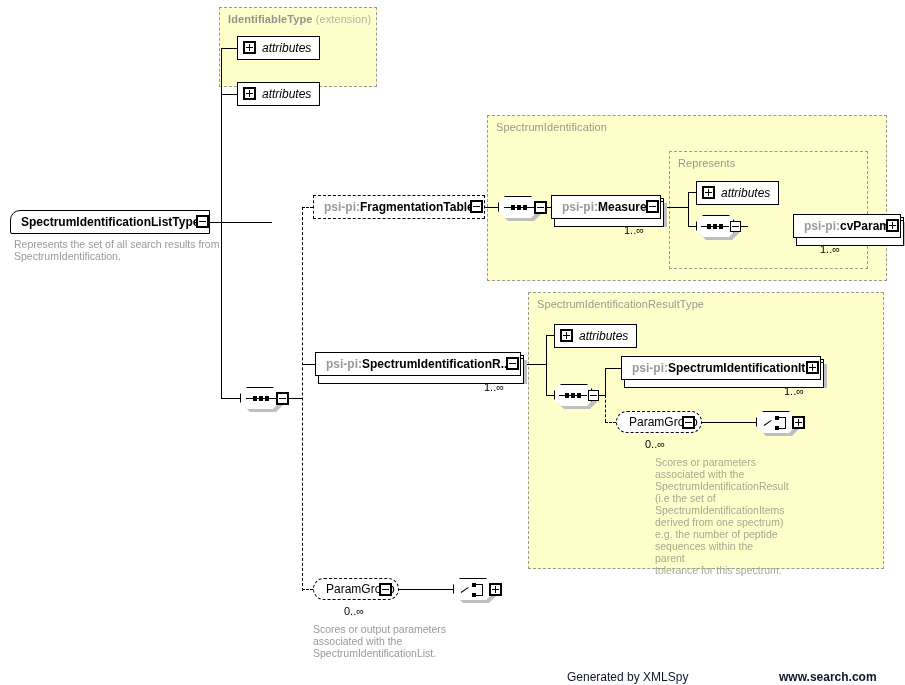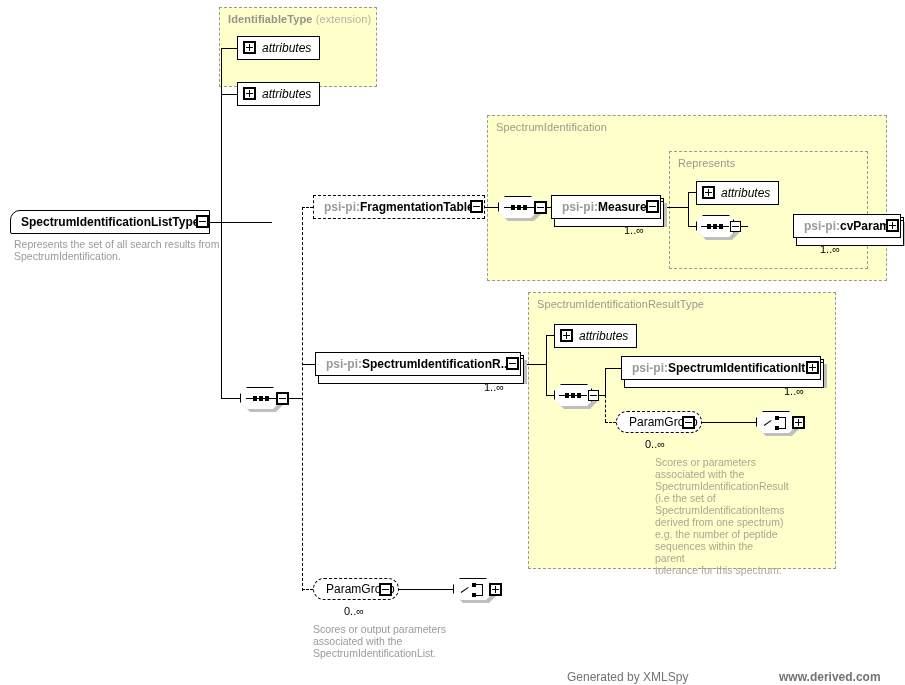--- a/index.html
+++ b/index.html
@@ -117,42 +117,42 @@
   .h{position:absolute;height:1px;background:#000;}
   .v{position:absolute;width:1px;background:#000;}
   .hd{position:absolute;height:0;border-top:1px dashed #000;}
   .vd{position:absolute;width:0;border-left:1px dashed #000;}
 
   
   .ann{position:absolute;font-size:10.5px;line-height:12px;color:#9a9a9a;white-space:pre-line;}
   .ann.inpanel{color:#a8a890;}
 
   
-  .footer{position:absolute;font-size:12px;color:#737373;}
+  .footer{position:absolute;font-size:12px;color:#0f172a;}
   .footer.bold{font-weight:bold;}
 </style>
 </head>
 <body>
 
 <div class="typepanel ext" style="left:219px;top:7px;width:158px;height:80px;">
   <div class="tp-label">
     <b>IdentifiableType</b>
     <span class="ext">(extension)</span>
   </div>
 </div>
 
 <div class="typepanel" style="left:487px;top:115px;width:400px;height:166px;">
   <div class="tp-label">SpectrumIdentification</div>
 </div>
 
 <div class="typepanel nofill" style="left:669px;top:151px;width:199px;height:118px;">
   <div class="tp-label">Represents</div>
 </div>
 
-<div class="typepanel" style="left:528px;top:292px;width:308px;height:277px;">
+<div class="typepanel" style="left:528px;top:292px;width:356px;height:277px;">
   <div class="tp-label">SpectrumIdentificationResultType</div>
 </div>
 
 <div class="h" style="left:208px;top:222px;width:64px;"></div>
 
 <div class="v" style="left:221px;top:48px;width:1px;height:351px;"></div>
 
 <div class="h" style="left:221px;top:48px;width:16px;"></div>
 
 <div class="h" style="left:221px;top:94px;width:16px;"></div>
@@ -405,13 +405,13 @@
     <div class="br1"></div>
       <div class="br2"></div>
       <div class="brv"></div>
   </div>
   <div class="toggle plus" style="left:36px;top:5px;">
       <i></i>
     </div>
 </div>
 
 <div class="footer" style="left:567px;top:670px;">Generated by XMLSpy</div>
-<div class="footer bold" style="left:779px;top:670px;">www.derived.com</div>
+<div class="footer bold" style="left:779px;top:670px;">www.search.com</div>
 
 </body></html>

